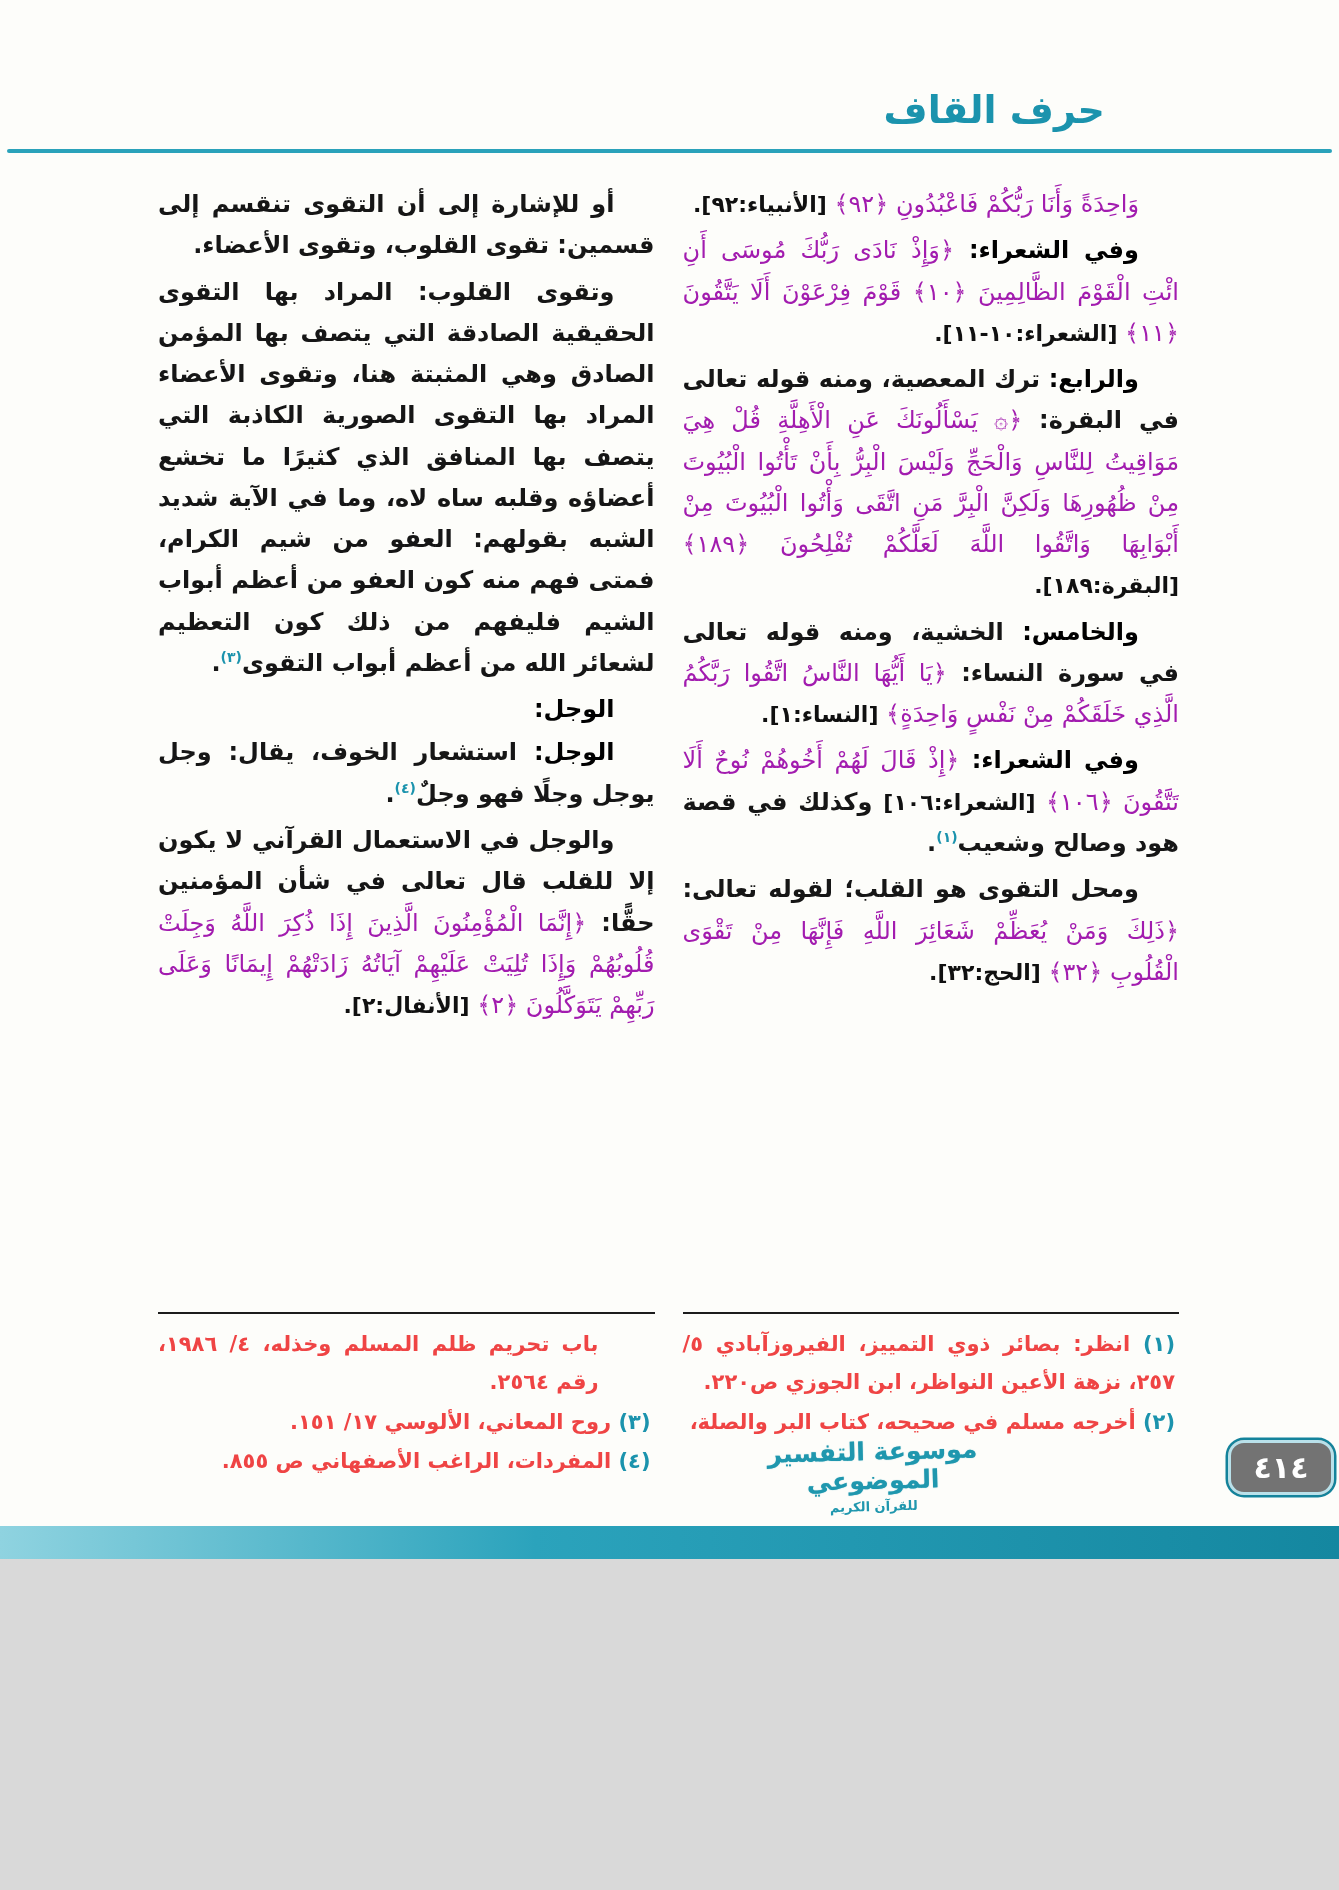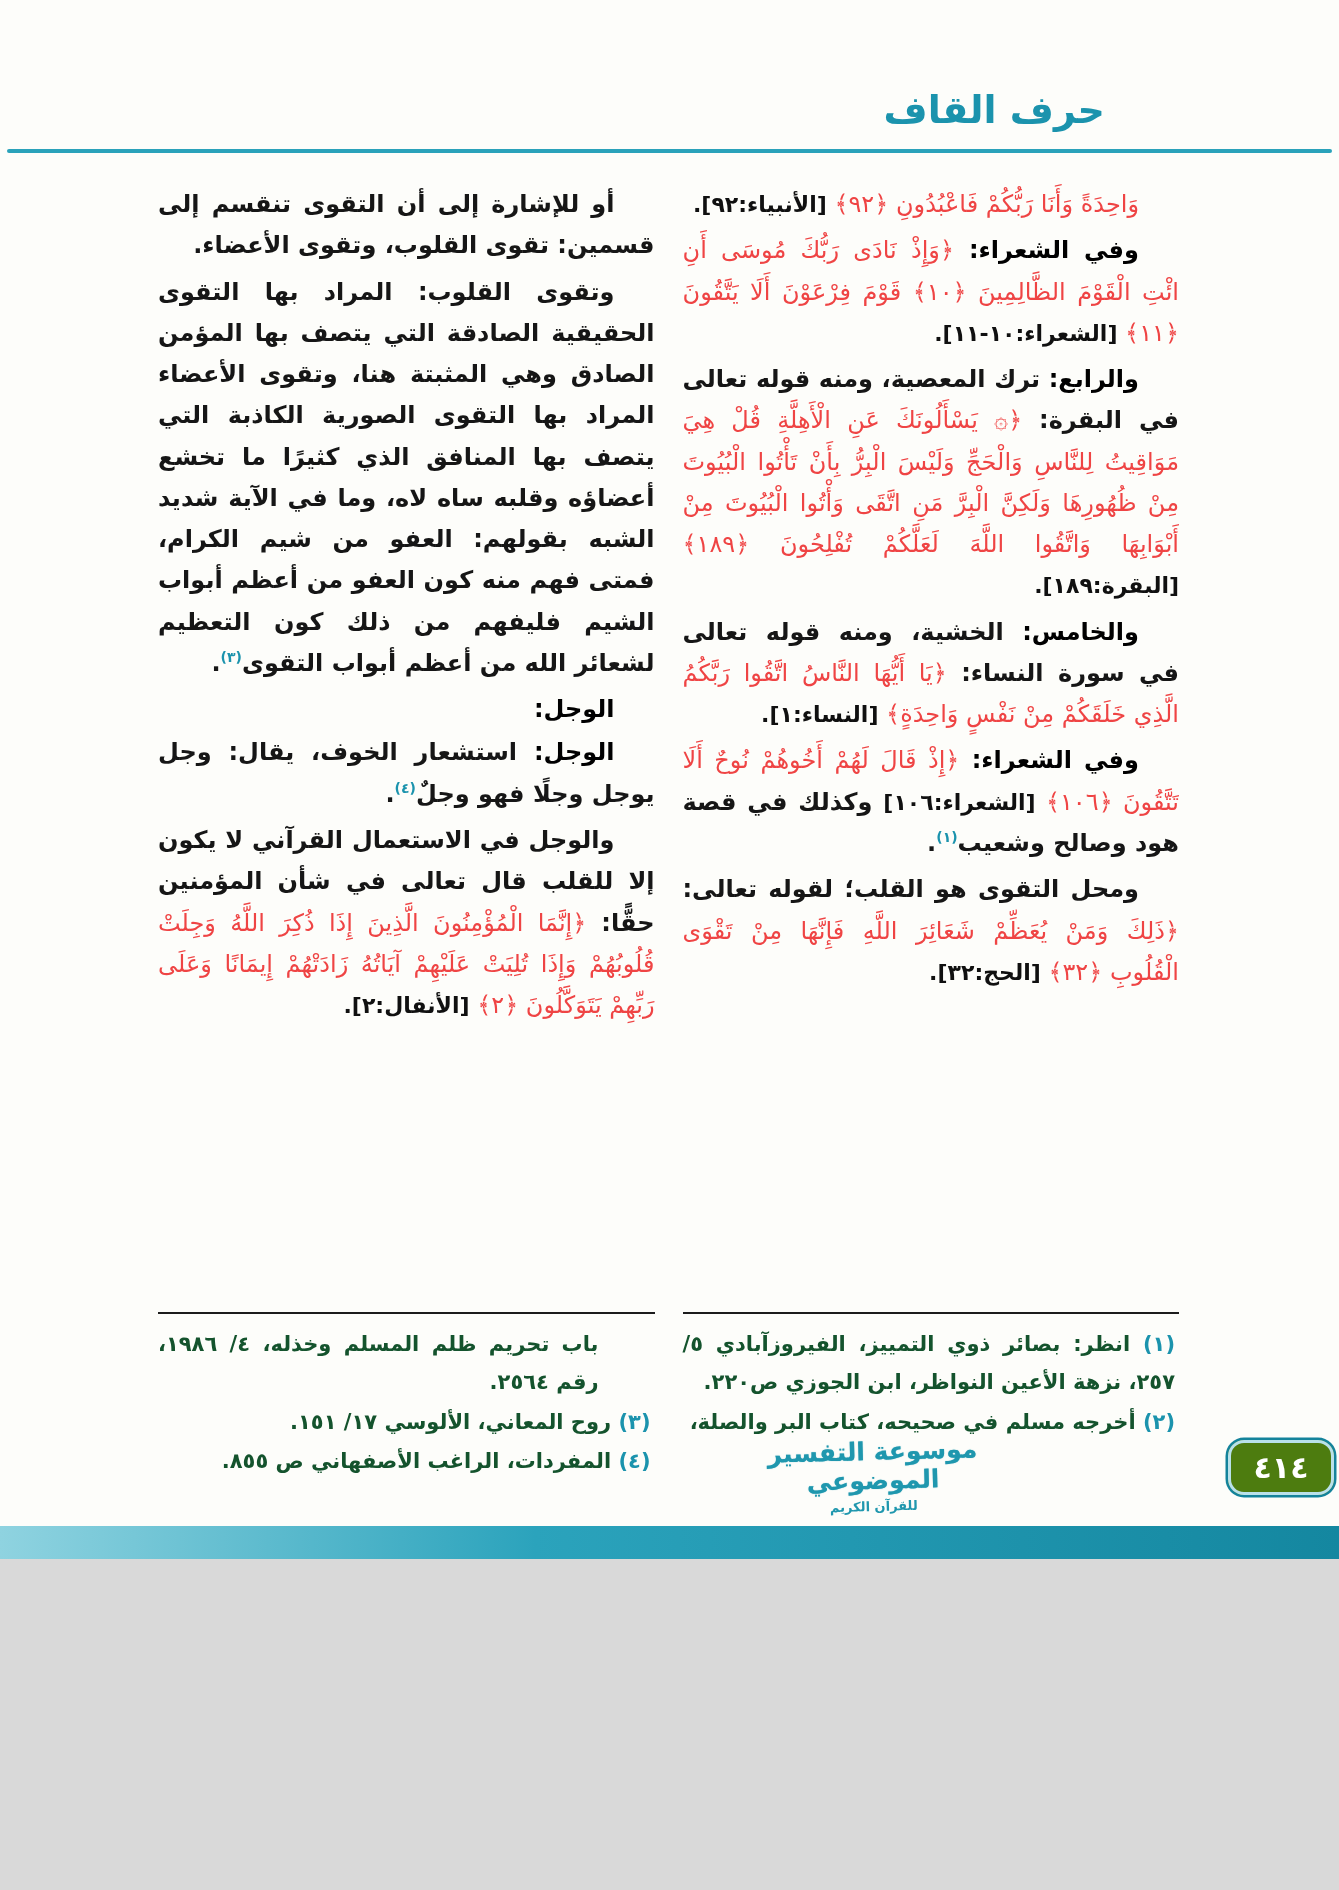--- a/index.html
+++ b/index.html
@@ -39,21 +39,21 @@
   .para {
     font-size:24px; line-height:1.72; font-weight:700;
     color:#161616; text-align:justify;
     text-indent:40px;
     margin-bottom:5px;
   }
   .para.heading { margin-bottom:2px; }
 
   .seg-normal { color:#161616; }
   .seg-bold   { color:#000; font-weight:800; }
-  .seg-quran  { color:#ef4444; font-weight:500; }
+  .seg-quran  { color:#a21caf; font-weight:500; }
   .seg-cite   { color:#101010; font-size:22px; }
   .seg-fnref  {
     color:#1b93ad; font-size:14px;
     vertical-align:super; font-weight:700;
   }
 
   
   .footnotes {
     position:absolute; top:1312px; right:160px; left:158px;
     display:flex; gap:28px;
@@ -63,41 +63,41 @@
     border-top:2.5px solid #1c1c1c;
     padding-top:12px;
   }
   .fn-item {
     font-size:21px; line-height:1.8; font-weight:700;
     color:#151515; text-align:justify;
     padding-right:4px;
     margin-bottom:2px;
   }
   .fn-item .seg-fnnum  { color:#1b93ad; }
-  .fn-item .seg-fntext { color:#14532d; }
+  .fn-item .seg-fntext { color:#ef4444; }
   .fn-item.fn-cont { padding-right:56px; }
 
   
   .logo {
     position:absolute; bottom:46px; right:350px; width:232px;
     text-align:center; color:#1f97ae;
     transform:rotate(-1.5deg);
   }
   .logo-line1 {
     font-size:25px; font-weight:700; line-height:1.15;
     text-shadow:0 0 1px rgba(31,151,174,.6);
   }
   .logo-line2 {
     font-size:13px; font-weight:700; margin-top:3px; letter-spacing:2px;
   }
 
   .page-badge {
     position:absolute; bottom:64px; right:5px;
     width:106px; height:55px;
-    background:#4d7c0f;
+    background:#737373;
     border-radius:16px;
     display:flex; align-items:center; justify-content:center;
     box-shadow: inset 0 0 0 3px #b9e1ea, 0 0 0 2.5px #14839b;
   }
   .page-badge span {
     color:#ffffff; font-size:30px; font-weight:700;
   }
 
   .bottom-band {
     position:absolute; bottom:0; left:0; right:0; height:33px;

